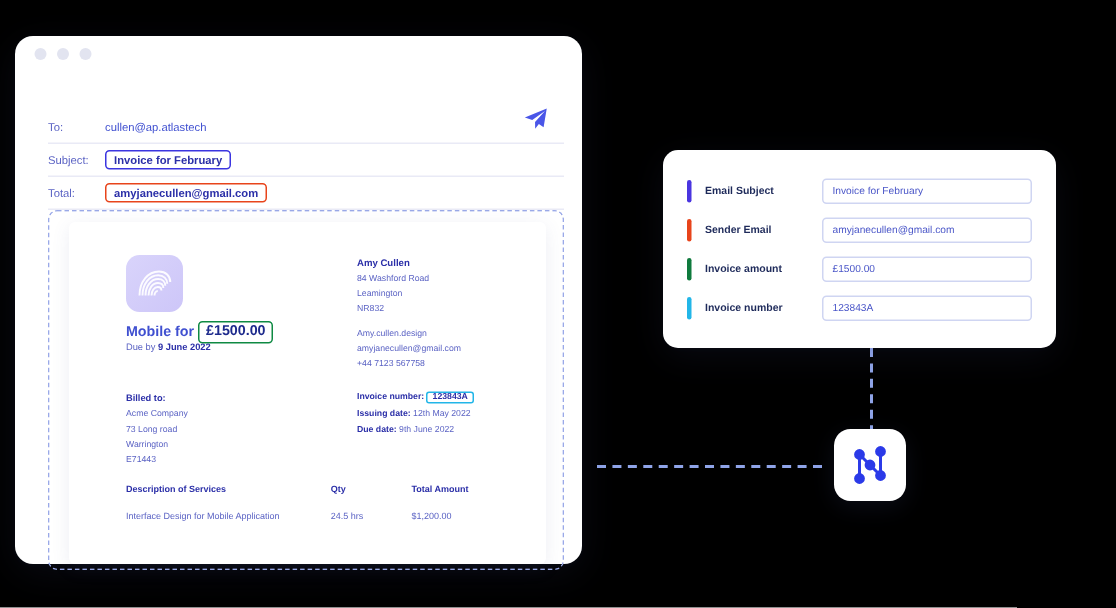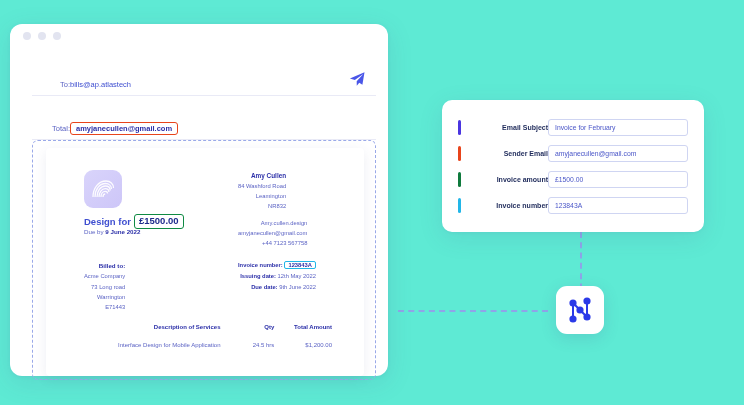--- a/index.html
+++ b/index.html
@@ -9,22 +9,21 @@
     height: 405px;
     overflow: hidden;
     background: #ffffff;
     font-family: "Liberation Sans", sans-serif;
   }
 
   #stage {
     position: relative;
     width: 744px;
     height: 405px;
-    background: #5eead4;
-    text-align: right;
+    background: #000000;
   }
 
   
   .dash-h {
     position: absolute;
     border-top: 2px dashed #8fa4e8;
     height: 0;
   }
   .dash-v {
     position: absolute;
@@ -304,23 +303,27 @@
   <div id="email-window">
 
     <div id="titlebar">
       <span class="dot"></span>
       <span class="dot"></span>
       <span class="dot"></span>
     </div>
 
     <div class="hdr-row" id="row-to">
       <span class="hdr-label">To:</span>
-      <span class="hdr-value">bills@ap.atlastech</span>
-    </div>
-
+      <span class="hdr-value">cullen@ap.atlastech</span>
+    </div>
+
+    <div class="hdr-row" id="row-subject">
+      <span class="hdr-label">Subject:</span>
+      <span class="hl-box" id="subject-highlight">Invoice for February</span>
+    </div>
 
     <div class="hdr-row" id="row-from">
       <span class="hdr-label">Total:</span>
       <span class="hl-box" id="from-highlight">amyjanecullen@gmail.com</span>
     </div>
 
     <div id="send-icon">
       <svg viewBox="0 0 24 24" width="18" height="18">
         <path d="M22 3L2.5 11.2l6.6 2.2L20.4 5.4 11.6 15l.1 6 3.3-4.1 4.2 2.9z" fill="#4a56e8"></path>
       </svg>
@@ -337,21 +340,21 @@
             <path d="M11 27c0-7.5 4.5-13.5 10.5-13.5 3.6 0 6 2.4 6 5.6"></path>
             <path d="M13 27c0-6 3.6-11 8.4-11 2.9 0 4.8 1.9 4.8 4.5"></path>
             <path d="M15 27c0-4.6 2.7-8.4 6.3-8.4 2.2 0 3.6 1.4 3.6 3.4"></path>
             <path d="M17 27c0-3.1 1.8-5.7 4.2-5.7 1.4 0 2.4 1 2.4 2.3"></path>
             <path d="M19 27c0-1.7 1-3 2.2-3"></path>
           </g>
         </svg>
       </div>
 
       <div id="invoice-headline">
-        <span id="invoice-for-label">Design for</span>
+        <span id="invoice-for-label">Mobile for</span>
         <span id="amount-highlight">£1500.00</span>
       </div>
 
       <div id="invoice-due">
         <span>Due by </span><b>9 June 2022</b>
       </div>
 
       <div id="sender-block">
         <div class="name">Amy Cullen</div>
         <div>84 Washford Road</div>

